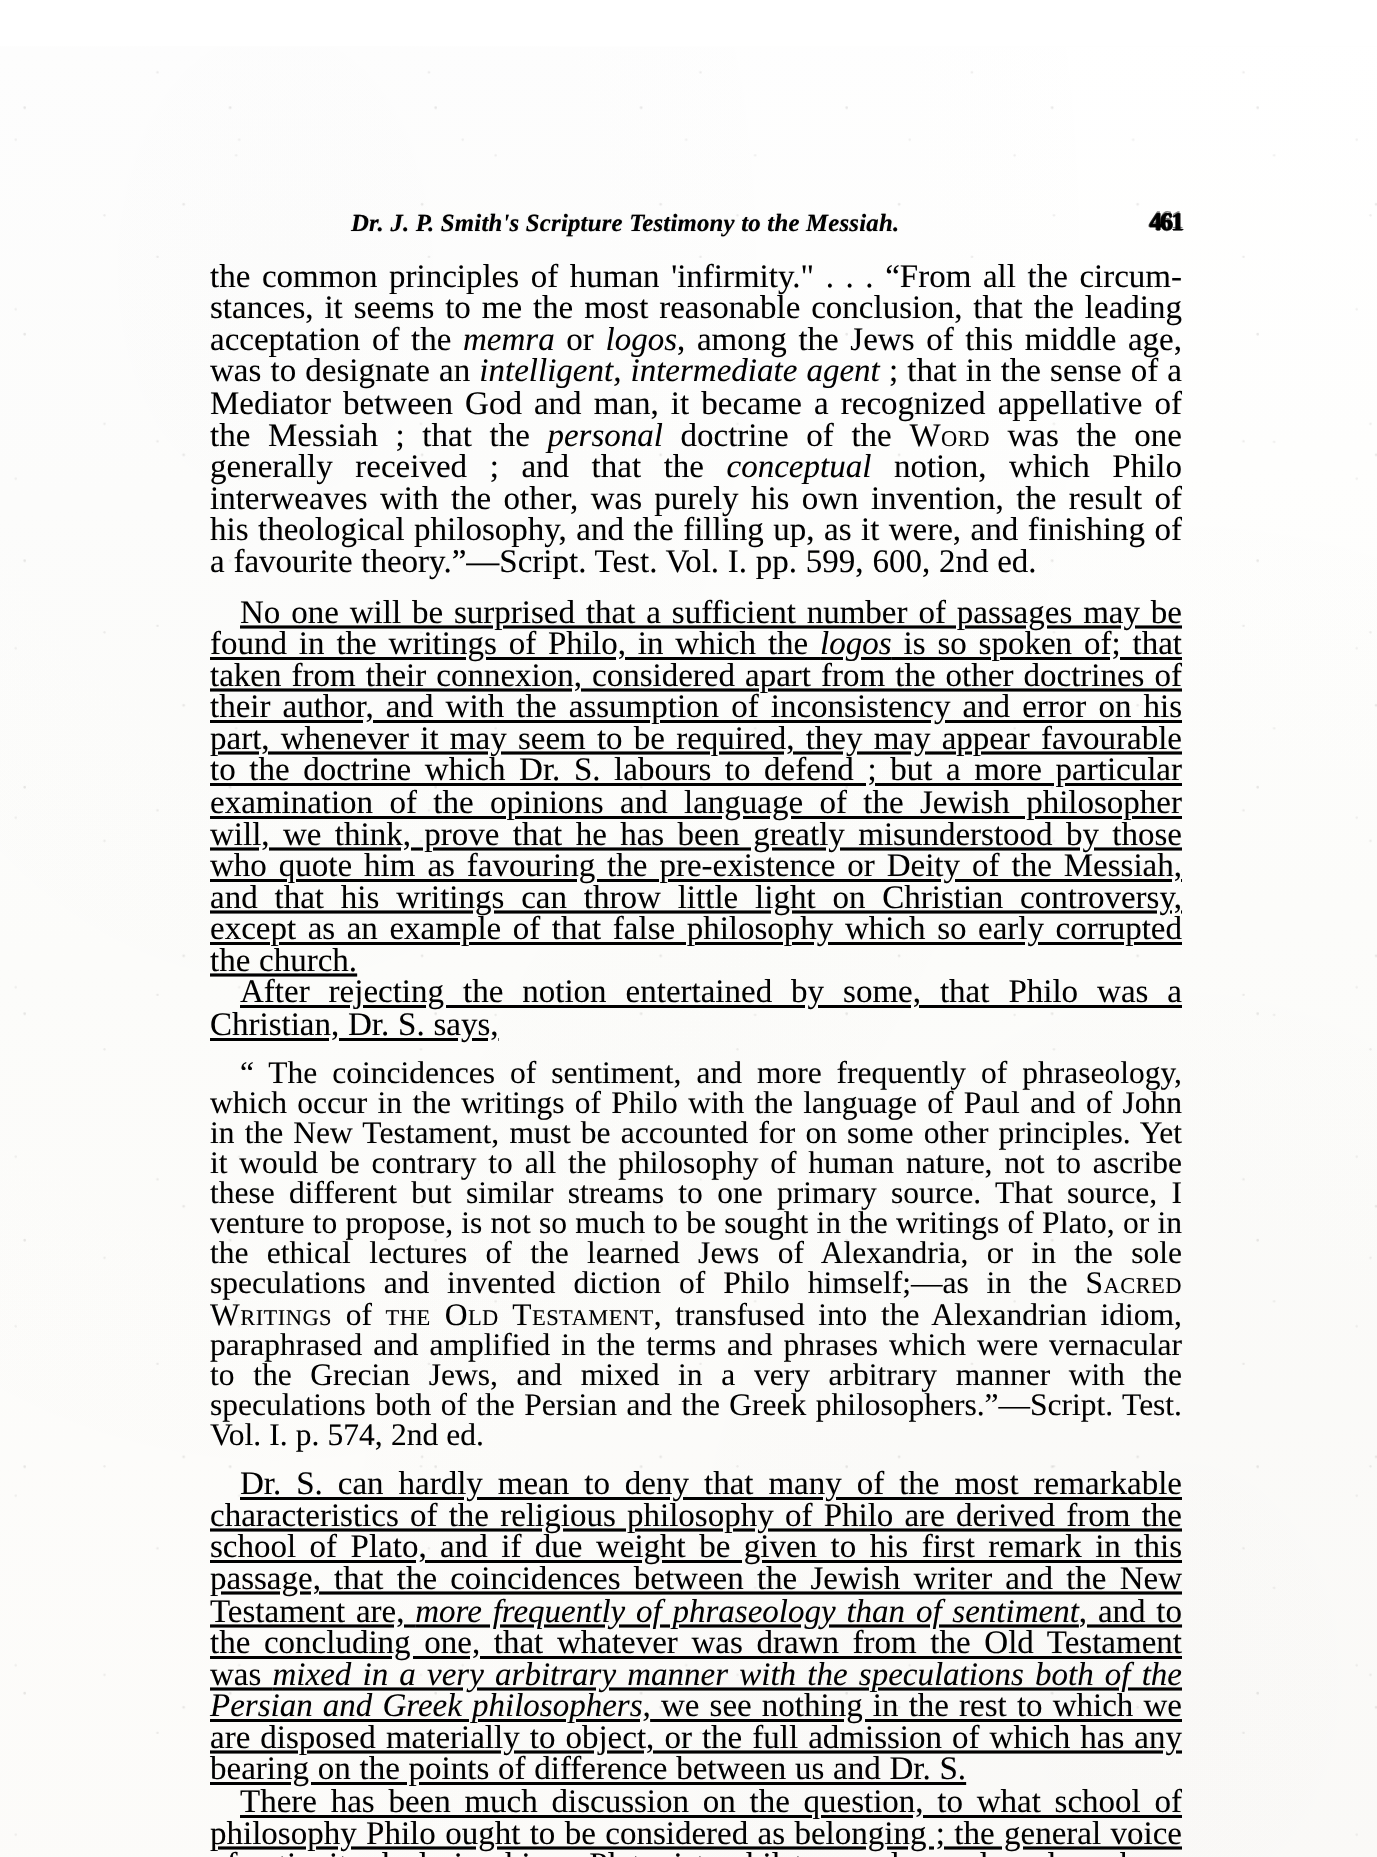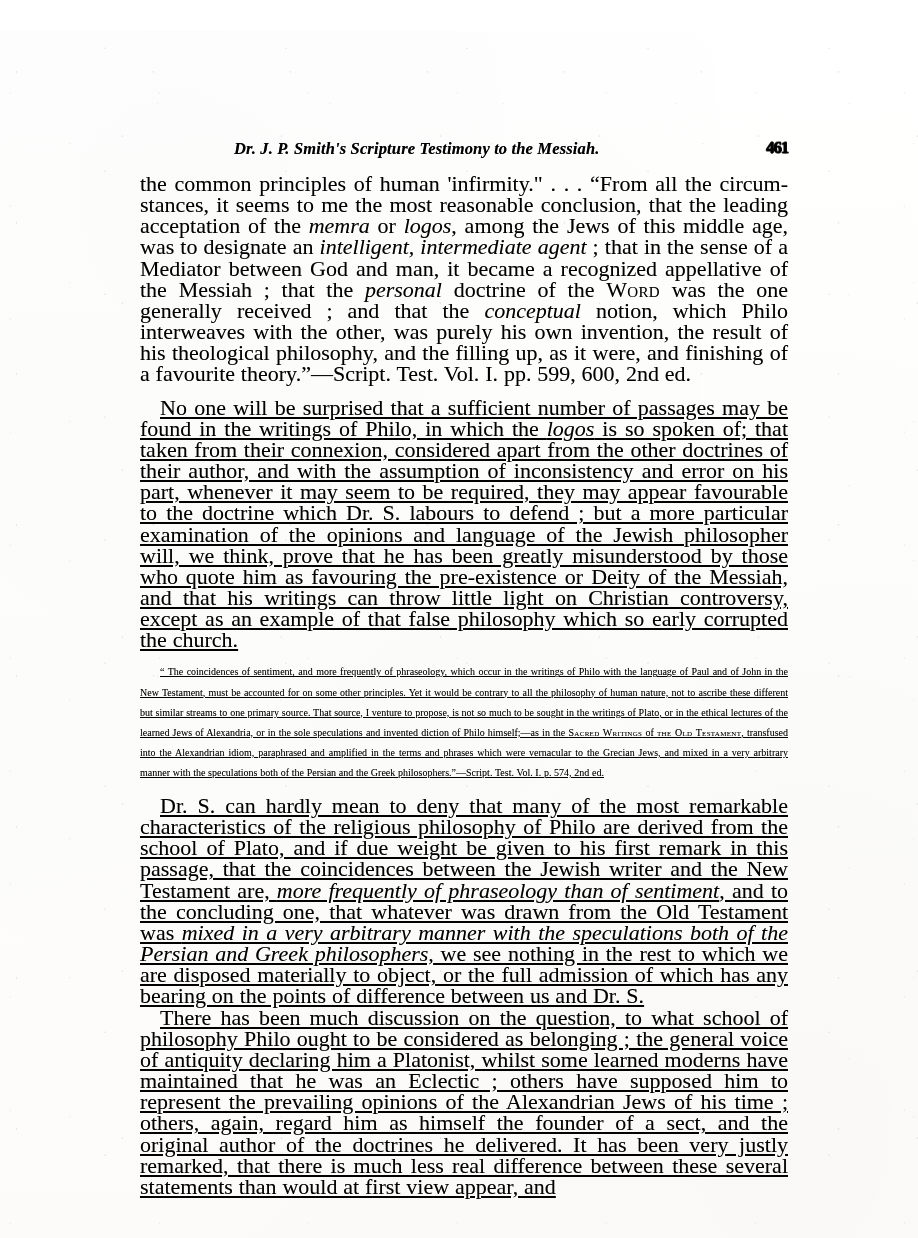--- a/index.html
+++ b/index.html
@@ -77,27 +77,26 @@
     word-spacing: 0.35px;
     text-shadow: 0 0 0.45px rgba(0,0,0,0.3);
   }
   p.para.indent { text-indent: 20px; text-decoration: underline; }
   p.para.hang   { text-indent: 0; }
   .gap-md { height: 12px; }
 
   
   p.extract {
     margin: 0;
-    font-size: 10px;
+    font-size: 21px;
     line-height: 20.1px;
     text-align: justify;
     text-align-last: left;
     word-spacing: 0.2px;
     text-shadow: 0 0 0.45px rgba(0,0,0,0.3);
-    text-decoration: underline;
   }
   p.extract.indent { text-indent: 20px; }
 
   i, .it { font-style: italic; }
   .smallcaps {
     font-variant: small-caps;
     letter-spacing: 0.3px;
   }
 
   
@@ -128,20 +127,21 @@
       <span class="running-head-title">Dr. J. P. Smith's Scripture Testimony to the Messiah.</span>
       <span class="running-head-folio">461</span>
     </div>
 
     <p class="para hang"><span>the common principles of human 'infirmity." . . . “From all the circum-stances, it seems to me the most reasonable conclusion, that the leading acceptation of the </span><i>memra</i><span> or </span><i>logos</i><span>, among the Jews of this middle age, was to designate an </span><i>intelligent, intermediate agent</i><span> ; that in the sense of a Mediator between God and man, it became a recognized appellative of the Messiah ; that the </span><i>personal</i><span> doctrine of the </span><span class="smallcaps">Word</span><span> was the one generally received ; and that the </span><i>conceptual</i><span> notion, which Philo interweaves with the other, was purely his own invention, the result of his theological philosophy, and the filling up, as it were, and finishing of a favourite theory.”—Script. Test. Vol. I. pp. 599, 600, 2nd ed.</span></p>
 
     <div class="gap-md"></div>
 
     <p class="para indent"><span>No one will be surprised that a sufficient number of passages may be found in the writings of Philo, in which the </span><i>logos</i><span> is so spoken of; that taken from their connexion, considered apart from the other doctrines of their author, and with the assumption of inconsistency and error on his part, whenever it may seem to be required, they may appear favourable to the doctrine which Dr. S. labours to defend ; but a more particular examination of the opinions and language of the Jewish philosopher will, we think, prove that he has been greatly misunderstood by those who quote him as favouring the pre-existence or Deity of the Messiah, and that his writings can throw little light on Christian controversy, except as an example of that false philosophy which so early corrupted the church.</span></p>
 
+    <p class="para indent">After rejecting the notion entertained by some, that Philo was a Christian, Dr. S. says,</p>
 
     <div class="gap-md"></div>
 
     <p class="extract indent"><span>“ The coincidences of sentiment, and more frequently of phraseology, which occur in the writings of Philo with the language of Paul and of John in the New Testament, must be accounted for on some other principles. Yet it would be contrary to all the philosophy of human nature, not to ascribe these different but similar streams to one primary source. That source, I venture to propose, is not so much to be sought in the writings of Plato, or in the ethical lectures of the learned Jews of Alexandria, or in the sole speculations and invented diction of Philo himself;—as in the </span><span class="smallcaps">Sacred Writings</span><span> of </span><span class="smallcaps">the Old Testament</span><span>, transfused into the Alexandrian idiom, paraphrased and amplified in the terms and phrases which were vernacular to the Grecian Jews, and mixed in a very arbitrary manner with the speculations both of the Persian and the Greek philosophers.”—Script. Test. Vol. I. p. 574, 2nd ed.</span></p>
 
     <div class="gap-md"></div>
 
     <p class="para indent"><span>Dr. S. can hardly mean to deny that many of the most remarkable characteristics of the religious philosophy of Philo are derived from the school of Plato, and if due weight be given to his first remark in this passage, that the coincidences between the Jewish writer and the New Testament are, </span><i>more frequently of phraseology than of sentiment</i><span>, and to the concluding one, that whatever was drawn from the Old Testament was </span><i>mixed in a very arbitrary manner with the speculations both of the Persian and Greek philosophers,</i><span> we see nothing in the rest to which we are disposed materially to object, or the full admission of which has any bearing on the points of difference between us and Dr. S.</span></p>
 
     <p class="para indent">There has been much discussion on the question, to what school of philosophy Philo ought to be considered as belonging ; the general voice of antiquity declaring him a Platonist, whilst some learned moderns have maintained that he was an Eclectic ; others have supposed him to represent the prevailing opinions of the Alexandrian Jews of his time ; others, again, regard him as himself the founder of a sect, and the original author of the doctrines he delivered. It has been very justly remarked, that there is much less real difference between these several statements than would at first view appear, and</p>

